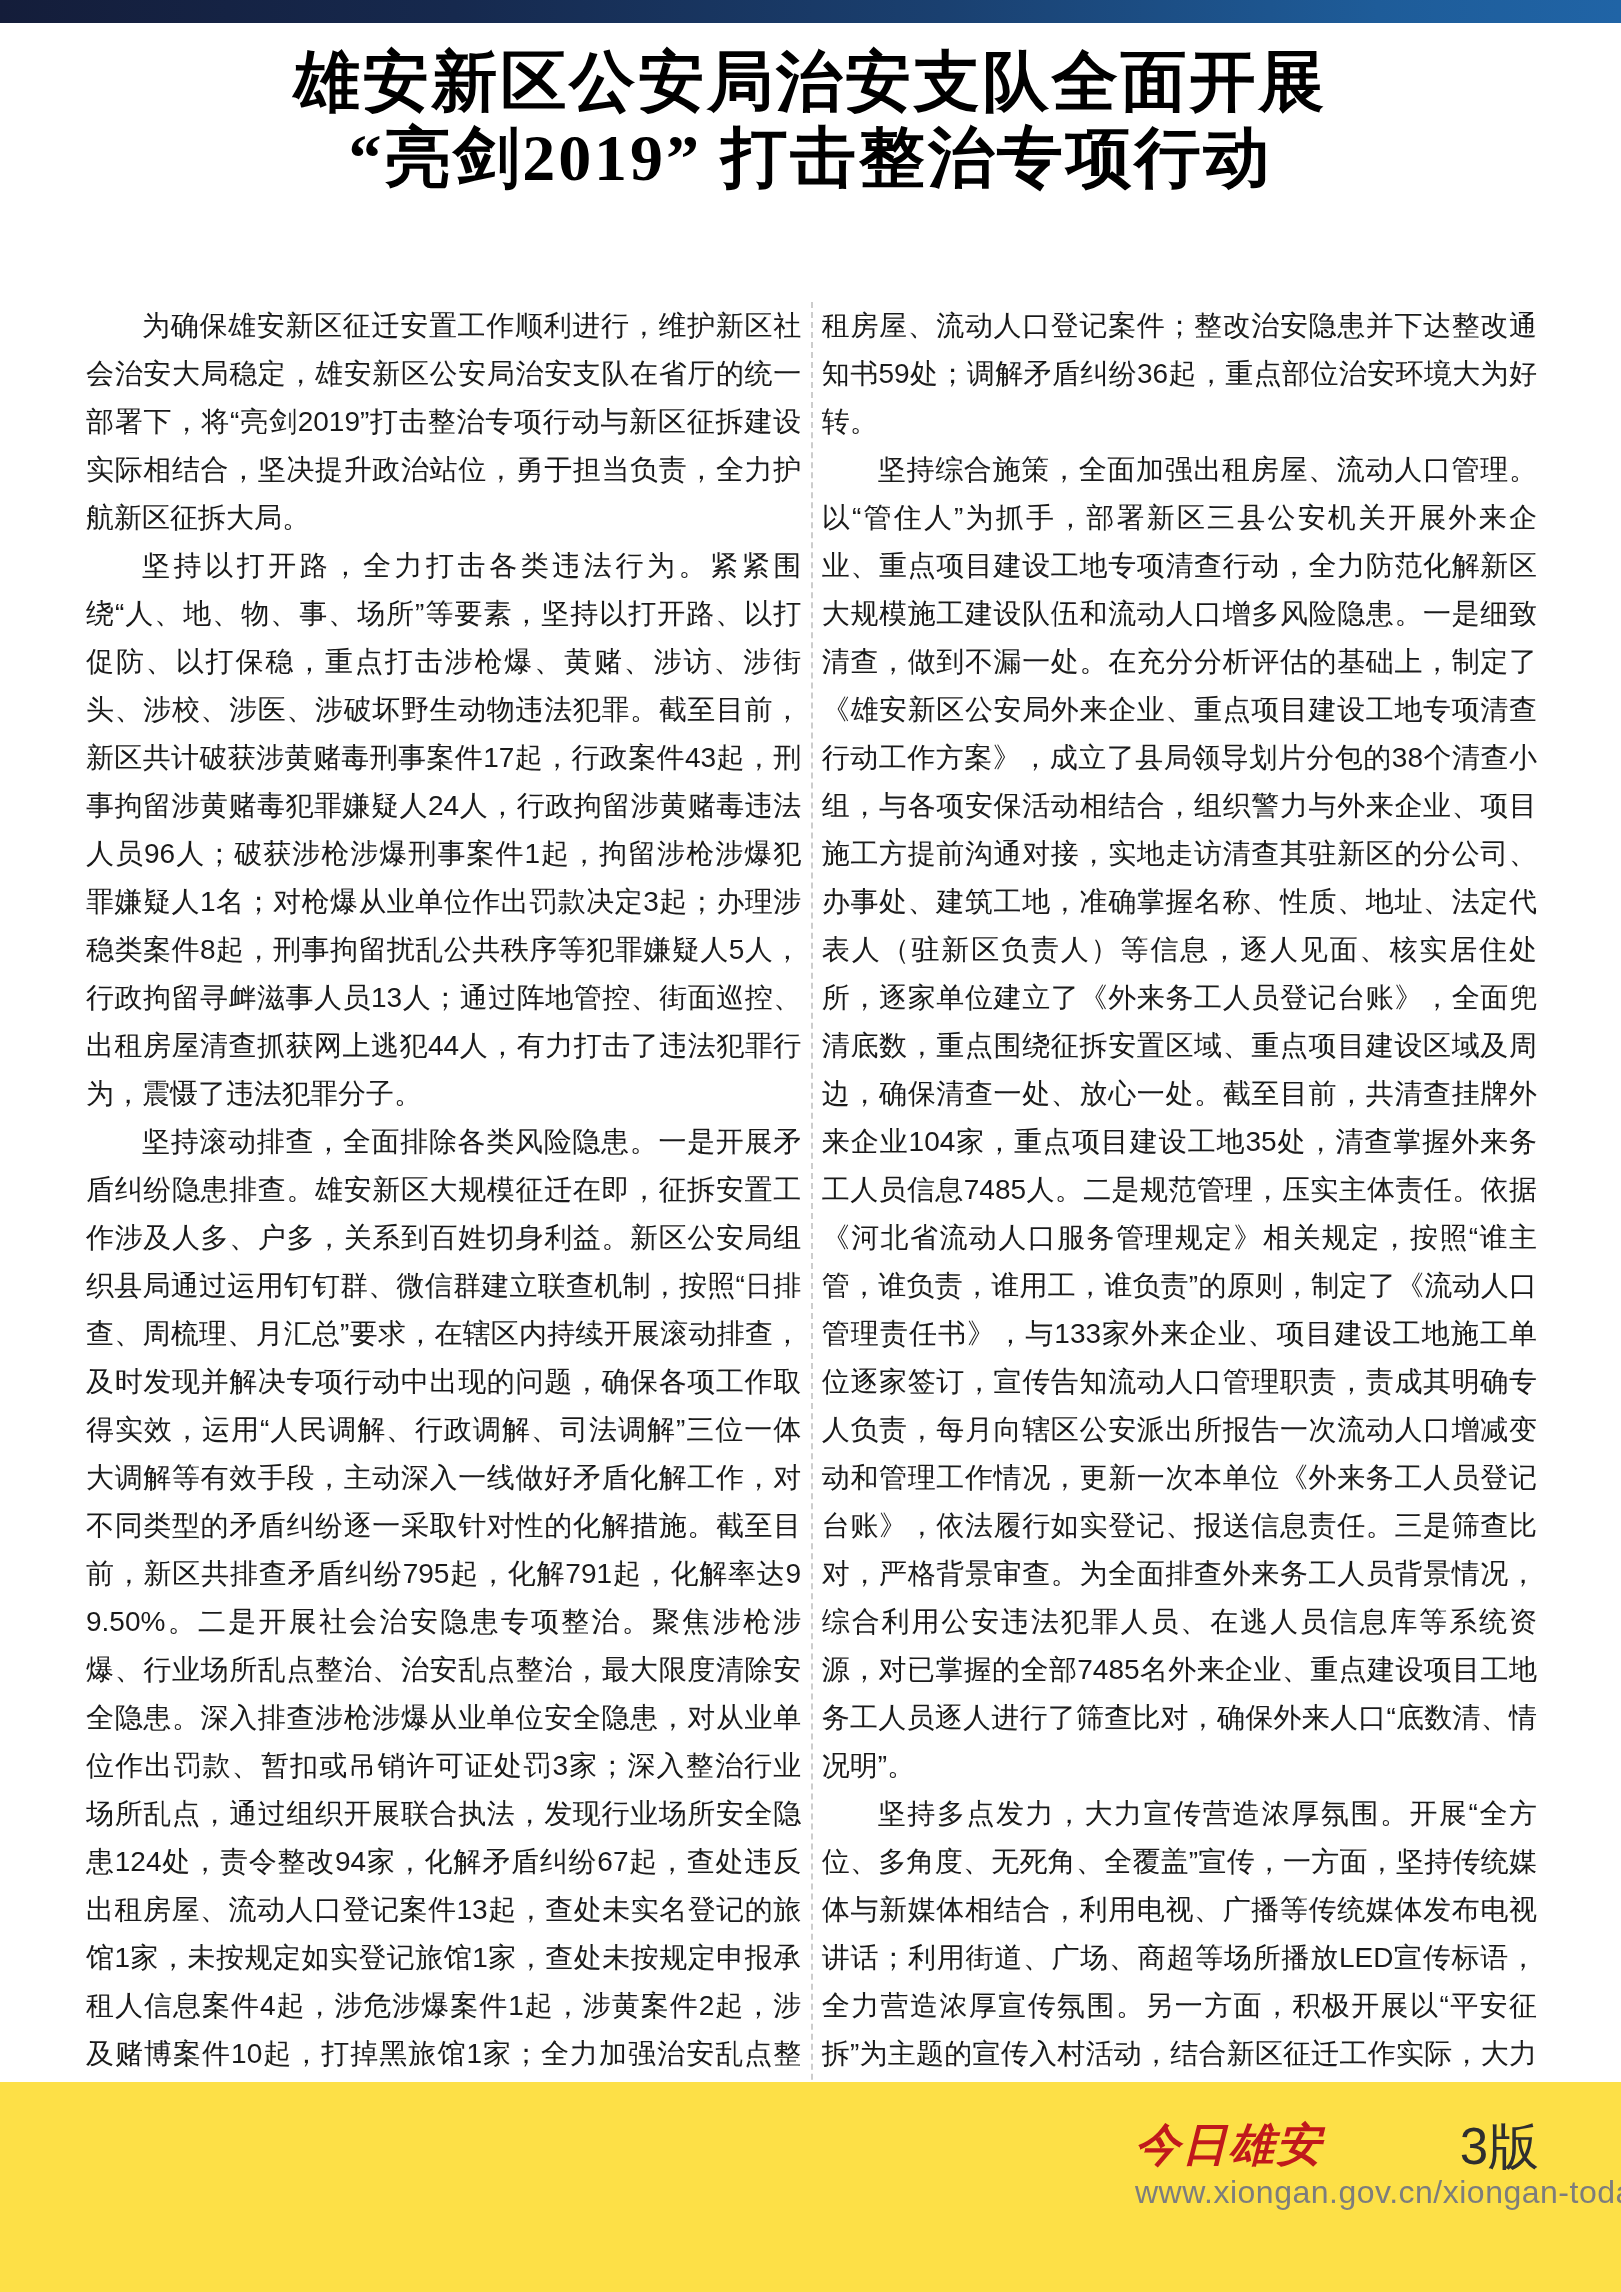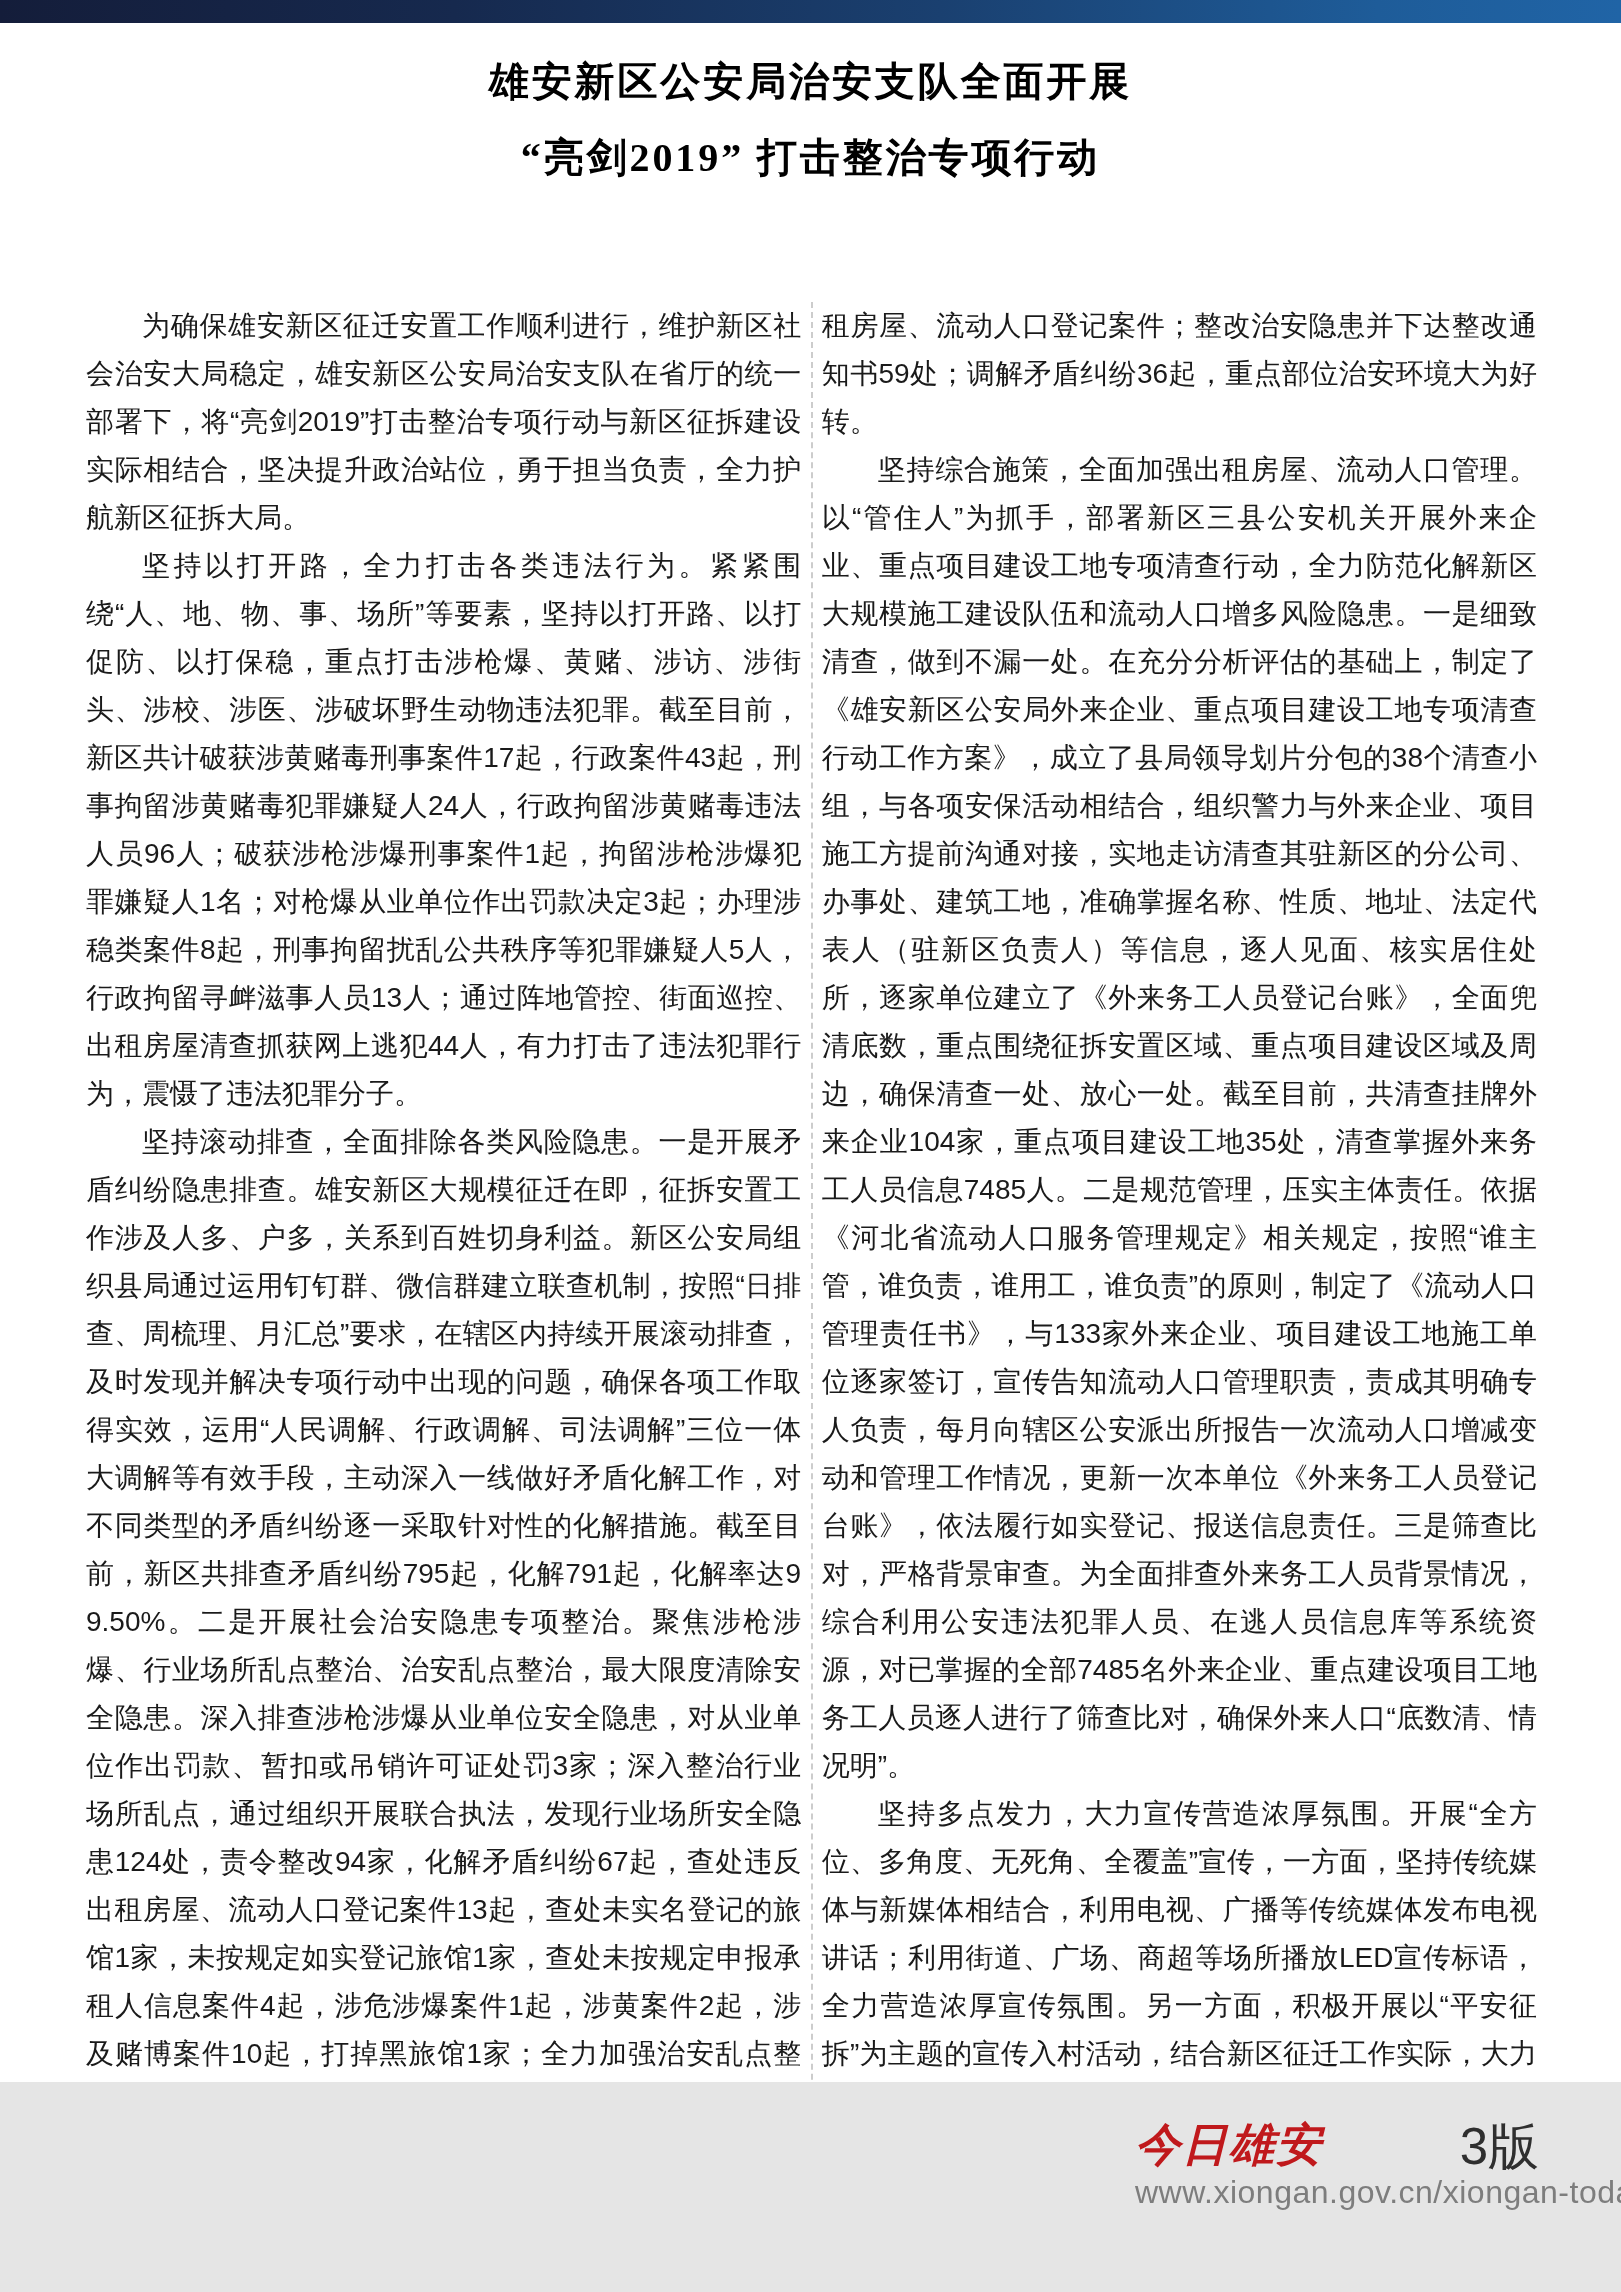--- a/index.html
+++ b/index.html
@@ -12,21 +12,21 @@
   }
   .top-bar{
     position:absolute;top:0;left:0;width:1621px;height:22.5px;
     background:linear-gradient(to right,#141d3a 0%,#16294e 28%,#1a4070 58%,#1e5c99 85%,#2064a6 100%);
   }
   .title{
     margin:44px 0 0 0;
     text-align:center;
     font-family:"Liberation Serif", serif;
     font-weight:bold;
-    font-size:40px;
+    font-size:66px;
     line-height:76px;
     letter-spacing:2.9px;
     color:#000000;
   }
   .columns{
     display:flex;
     margin-top:106px;
     padding:0 84px 0 86px;
     box-sizing:border-box;
   }
@@ -47,21 +47,21 @@
     line-height:48px;
     color:#1a1a1a;
     text-align:justify;
     text-justify:inter-character;
     word-break:break-all;
   }
   .para.indent{text-indent:2em;}
   .footer{
     position:absolute;left:0;bottom:0;
     width:1621px;height:211px;
-    background:#e5e5e5;
+    background:#fde047;
     box-sizing:border-box;
   }
   .footer-inner{
     position:absolute;
     right:82px;top:39px;
     width:404px;
   }
   .footer-row{
     display:flex;
     justify-content:space-between;

